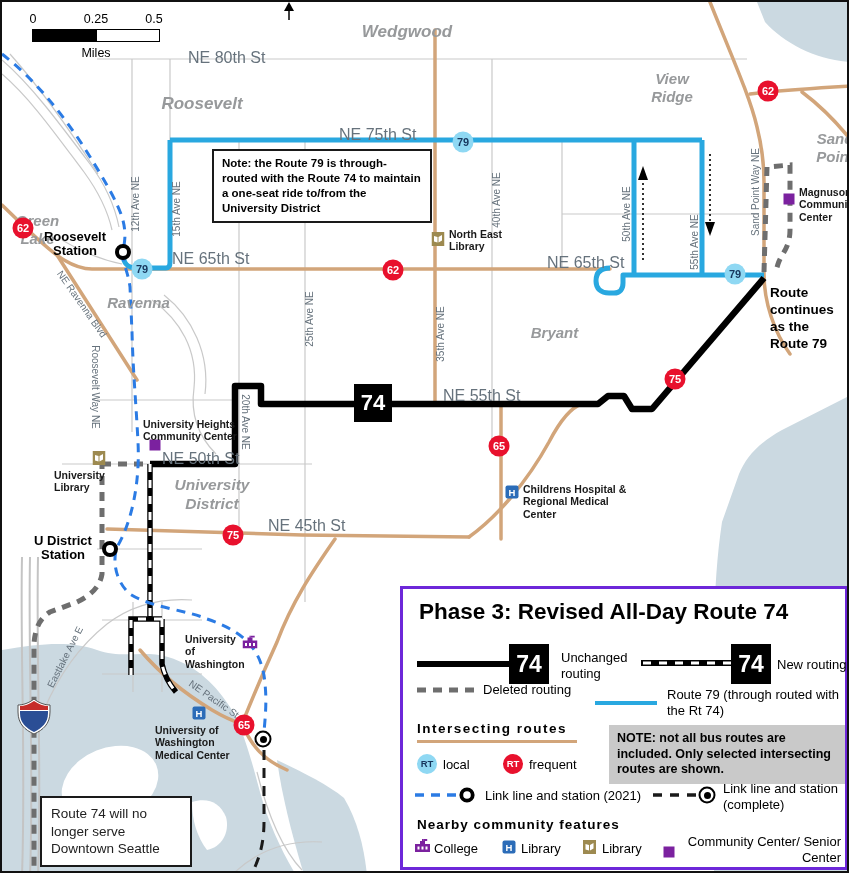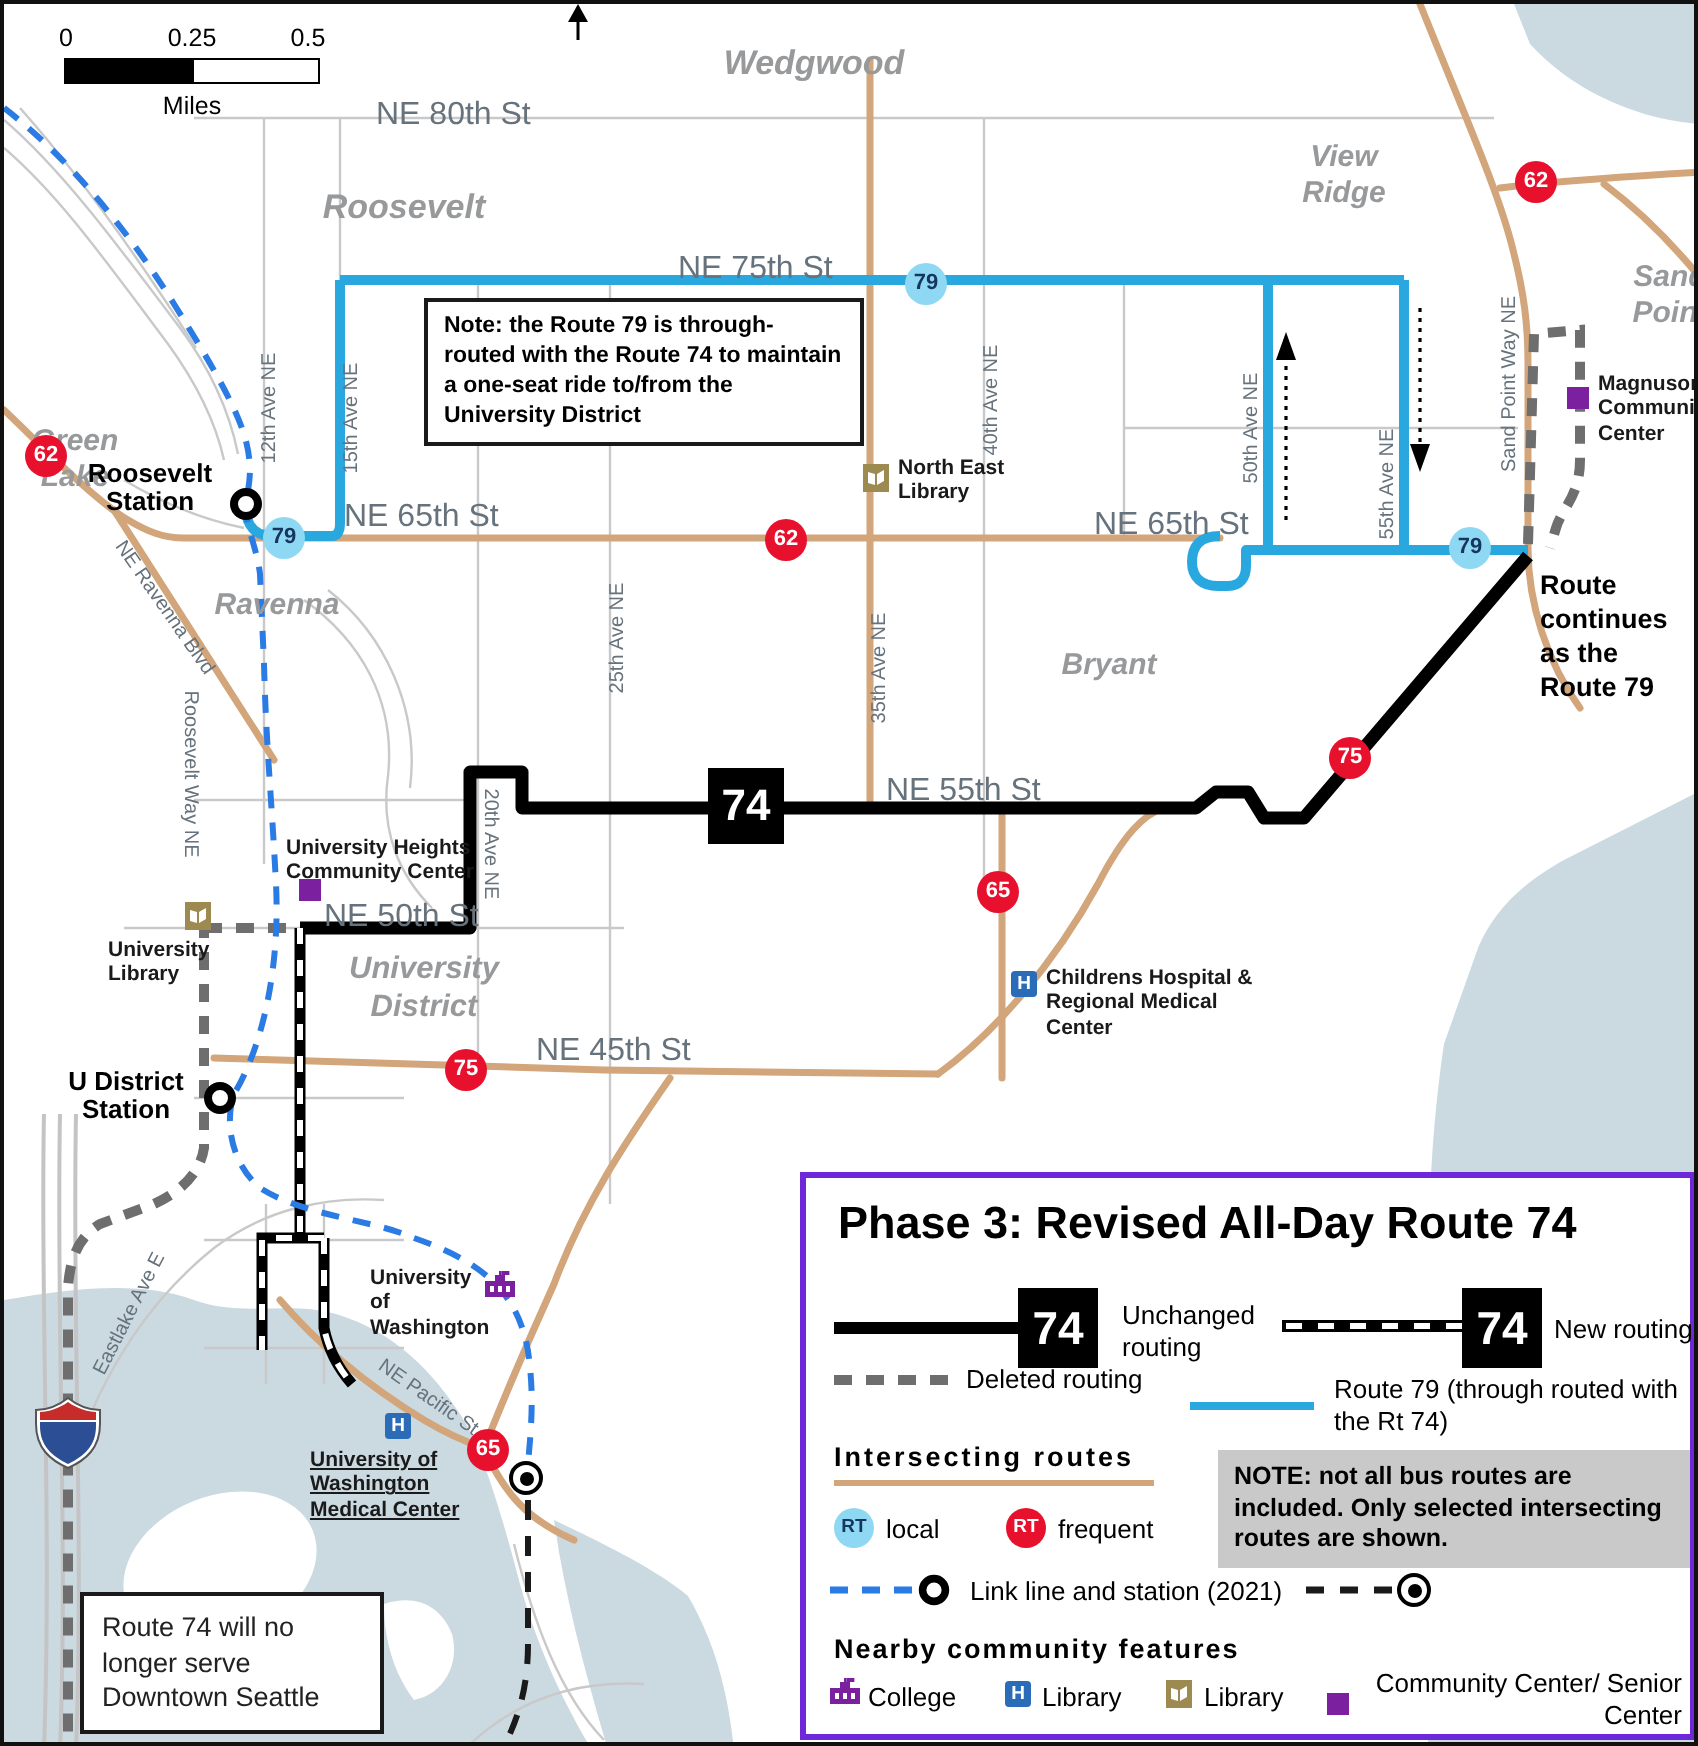--- a/index.html
+++ b/index.html
@@ -241,21 +241,21 @@
       <rect x="5" y="2" width="5" height="4" fill="#7B219F"></rect>
       <rect x="7" y="0" width="1.2" height="3" fill="#7B219F"></rect>
       <rect x="8.2" y="0" width="4" height="2" fill="#7B219F"></rect>
       <rect x="2.5" y="7.5" width="2" height="3" fill="#fff"></rect>
       <rect x="6.5" y="7.5" width="2" height="3" fill="#fff"></rect>
       <rect x="10.5" y="7.5" width="2" height="3" fill="#fff"></rect>
     </svg>
   <div class="feat" style="left:183px;top:631px;width:62px;">University of Washington</div>
 
   <div class="hosp" style="left:197px;top:711px;">H</div>
-  <div class="feat" style="left:153px;top:722px;width:85px;text-decoration:underline;">University of Washington Medical Center</div>
+  <div class="feat" style="left:153px;top:722px;width:85px;">University of Washington Medical Center</div>
 
   <div class="box notebox" style="left:210px;top:147px;width:200px;">Note: the Route 79 is through-routed with the Route 74 to maintain a one-seat ride to/from the University District</div>
   <div class="lbl" style="left:768px;top:283px;width:76px;font-weight:bold;font-size:13.5px;line-height:1.25;">Route continues as the Route 79</div>
   <div class="box dtbox" style="left:38px;top:794px;width:130px;">Route 74 will no longer serve Downtown Seattle</div>
 
   <div id="legend">
     <div class="title">Phase 3: Revised All-Day Route 74</div>
 
     <div class="abs" style="left:14px;top:72px;width:94px;height:6px;background:#000;"></div>
     <div class="leg-sq74" style="left:106px;top:55px;">74</div>
@@ -291,20 +291,21 @@
       </svg>
     <div class="ring" style="left:64px;top:206px;transform:translate(-50%,-50%) scale(0.95);"></div>
     <div class="leg-txt" style="left:82px;top:199px;white-space:nowrap;">Link line and station (2021)</div>
 
     <svg class="abs" style="left:250px;top:201px;" width="46" height="10">
         <line x1="0" y1="5" x2="46" y2="5" stroke="#1a1a1a" stroke-width="3.5" stroke-dasharray="9 8"></line>
       </svg>
     <div class="ringdot" style="left:304px;top:206px;">
         <i></i>
       </div>
+    <div class="leg-txt" style="left:320px;top:192px;width:125px;">Link line and station (complete)</div>
 
     <div class="leg-head" style="left:14px;top:228px;letter-spacing:1px;">Nearby community features</div>
 
     <svg class="abs" style="left:12px;top:250px;" width="15" height="13">
         <rect x="0" y="5" width="15" height="8" fill="#7B219F"></rect>
         <rect x="5" y="2" width="5" height="4" fill="#7B219F"></rect>
         <rect x="7" y="0" width="1.2" height="3" fill="#7B219F"></rect>
         <rect x="8.2" y="0" width="4" height="2" fill="#7B219F"></rect>
         <rect x="2.5" y="7.5" width="2" height="3" fill="#fff"></rect>
         <rect x="6.5" y="7.5" width="2" height="3" fill="#fff"></rect>

